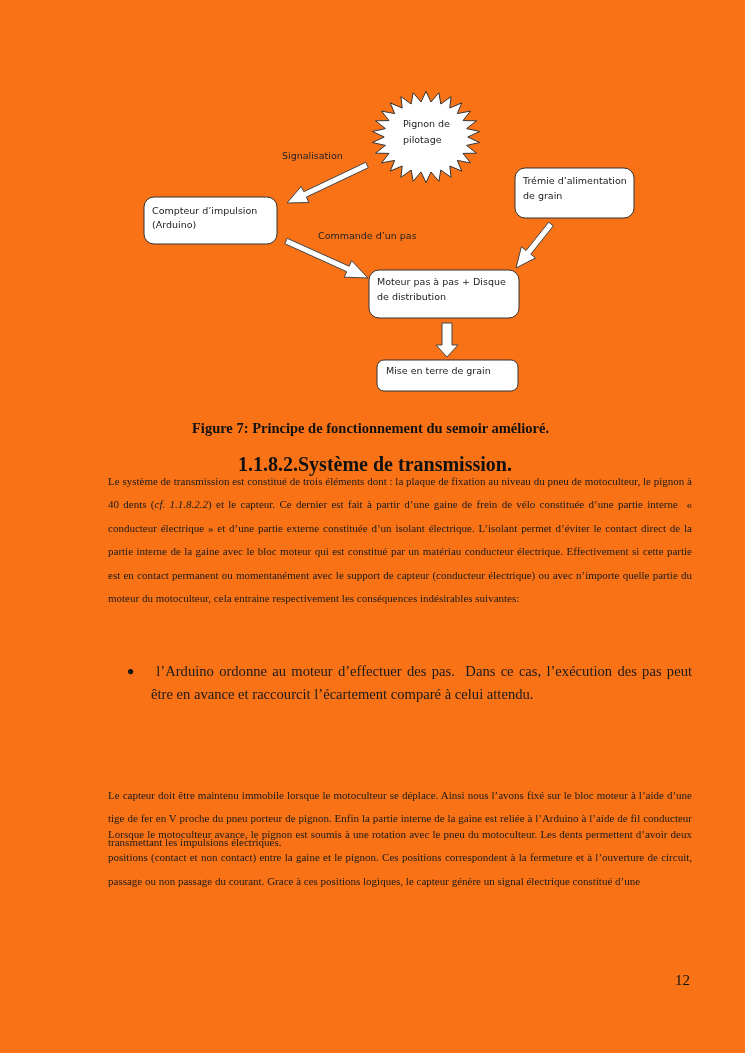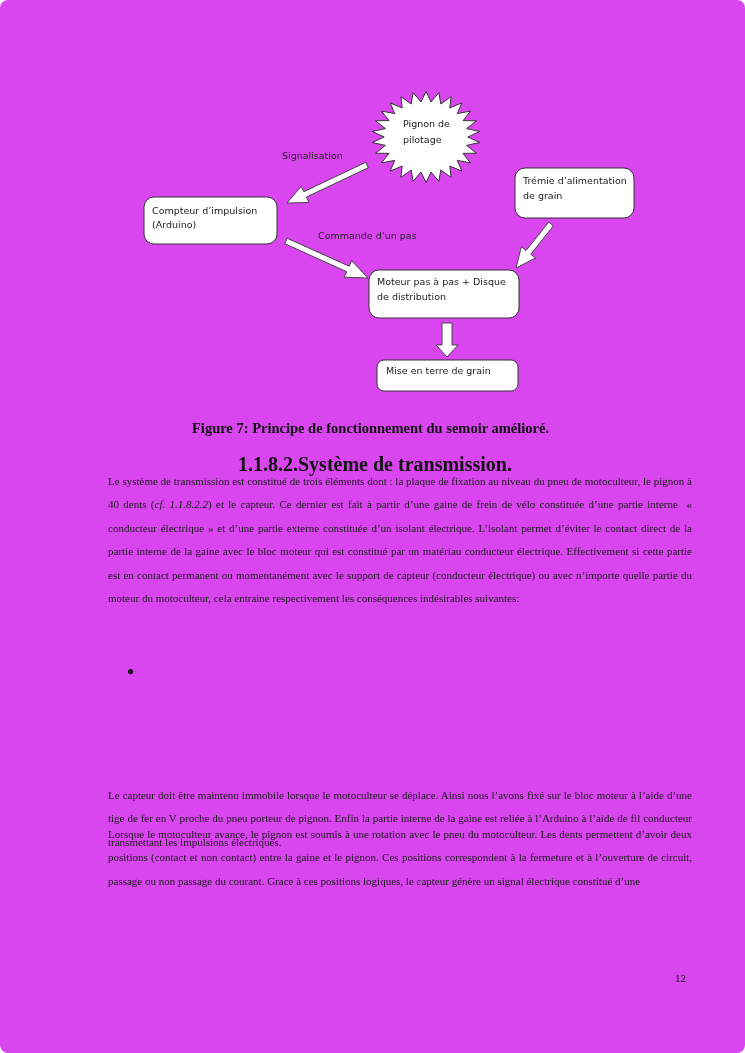--- a/index.html
+++ b/index.html
@@ -1,17 +1,17 @@
 <!DOCTYPE html>
 <html><head>
 <meta charset="utf-8">
 <style>
   html, body { margin: 0; padding: 0; background: #ffffff; }
   body { width: 745px; height: 1053px; position: relative; overflow: hidden; }
-  .page { position: absolute; left: 0; top: 0; width: 745px; height: 1053px; background: #d946ef; border-radius: 8px; }
+  .page { position: absolute; left: 0; top: 0; width: 745px; height: 1053px; background: #f97316; }
   svg.diagram { position: absolute; left: 0; top: 0; }
   .dtext { font-family: "DejaVu Sans", sans-serif; font-size: 9.5px; fill: #222; }
   .caption {
     position: absolute; left: 0; width: 745px; top: 420px; text-align: left;
     font-family: "Liberation Serif", serif; font-weight: bold; font-size: 14.5px; color: #111;
     padding-left: 192px; box-sizing: border-box;
   }
   .heading {
     position: absolute; left: 238px; top: 453px;
     font-family: "Liberation Serif", serif; font-weight: bold; font-size: 20px; color: #111;
@@ -21,21 +21,21 @@
     font-family: "Liberation Serif", serif; font-size: 11px; color: #1a1a1a;
     line-height: 23.4px; text-align: justify; margin: 0;
   }
   .p1 { top: 470px; }
   .bullets { position: absolute; left: 108px; width: 584px; top: 660px; margin: 0; padding: 0; list-style: none;
     font-family: "Liberation Serif", serif; font-size: 14.6px; color: #1a1a1a; line-height: 23.4px; }
   .bullets li { position: relative; padding-left: 43px; text-align: justify; margin-bottom: 0; }
   .bullets li .dot { position: absolute; left: 19px; top: 0; font-size: 12px; }
   .p2 { top: 740px; margin-top: 44px; }
   .p3 { top: 823px; }
-  .pagenum { position: absolute; left: 675px; top: 972px; font-family: "Liberation Serif", serif; font-size: 11px; color: #111; }
+  .pagenum { position: absolute; left: 675px; top: 972px; font-family: "Liberation Serif", serif; font-size: 15px; color: #111; }
   em { font-style: italic; }
 </style>
 </head>
 <body>
 
 <div class="page">
 
   <svg class="diagram" width="745" height="410" viewBox="0 0 745 410">
 
     <polygon id="star" fill="#fff" stroke="#333" stroke-width="1" points="426.0,91.4 431.0,102.0 438.9,92.7 440.8,104.0 451.1,96.6 449.8,108.0 461.8,102.9 457.3,113.6 470.5,111.1 463.0,120.6 476.5,120.8 466.6,128.6 479.7,131.5 467.8,137.0 479.7,142.5 466.6,145.4 476.5,153.2 463.0,153.4 470.5,162.9 457.3,160.4 461.8,171.1 449.8,166.0 451.1,177.4 440.8,170.0 438.9,181.3 431.0,172.0 426.0,182.6 421.0,172.0 413.1,181.3 411.2,170.0 400.9,177.4 402.2,166.0 390.2,171.1 394.7,160.4 381.5,162.9 389.0,153.4 375.5,153.2 385.4,145.4 372.3,142.5 384.2,137.0 372.3,131.5 385.4,128.6 375.5,120.8 389.0,120.6 381.5,111.1 394.7,113.6 390.2,102.9 402.2,108.0 400.9,96.6 411.2,104.0 413.1,92.7 421.0,102.0"></polygon>
@@ -66,20 +66,20 @@
     <polygon id="arrow-down" fill="#fff" stroke="#444" stroke-width="1" points="442.0,323.0 442.0,345.0 436.0,345.0 447.0,357.0 458.0,345.0 452.0,345.0 452.0,323.0"></polygon>
   </svg>
 
   <div class="caption">Figure 7: Principe de fonctionnement du semoir amélioré.</div>
   <div class="heading">1.1.8.2.Système de transmission.</div>
 
   <p class="body-text p1"><span>Le système de transmission est constitué de trois éléments dont : la plaque de fixation au niveau du pneu de motoculteur, le pignon à 40 dents (</span><em>cf. 1.1.8.2.2</em><span>) et le capteur. Ce dernier est fait à partir d’une gaine de frein de vélo constituée d’une partie interne &nbsp;« conducteur électrique » et d’une partie externe constituée d’un isolant électrique. L’isolant permet d’éviter le contact direct de la partie interne de la gaine avec le bloc moteur qui est constitué par un matériau conducteur électrique. Effectivement si cette partie est en contact permanent ou momentanément avec le support de capteur (conducteur électrique) ou avec n’importe quelle partie du moteur du motoculteur, cela entraine respectivement les conséquences indésirables suivantes:</span></p>
 
   <ul class="bullets">
     <li><span class="dot">●</span></li>
-    <li><span class="dot">●</span></li>
+    <li><span class="dot">●</span><span>&nbsp;l’Arduino ordonne au moteur d’effectuer des pas.&nbsp; Dans ce cas, l’exécution des pas peut être en avance et raccourcit l’écartement comparé à celui attendu.</span></li>
   </ul>
 
   <p class="body-text p2">Le capteur doit être maintenu immobile lorsque le motoculteur se déplace. Ainsi nous l’avons fixé sur le bloc moteur à l’aide d’une tige de fer en V proche du pneu porteur de pignon. Enfin la partie interne de la gaine est reliée à l’Arduino à l’aide de fil conducteur transmettant les impulsions électriques.</p>
   <p class="body-text p3">Lorsque le motoculteur avance, le pignon est soumis à une rotation avec le pneu du motoculteur. Les dents permettent d’avoir deux positions (contact et non contact) entre la gaine et le pignon. Ces positions correspondent à la fermeture et à l’ouverture de circuit, passage ou non passage du courant. Grace à ces positions logiques, le capteur génère un signal électrique constitué d’une</p>
 
   <div class="pagenum">12</div>
 </div>
 
 </body></html>

